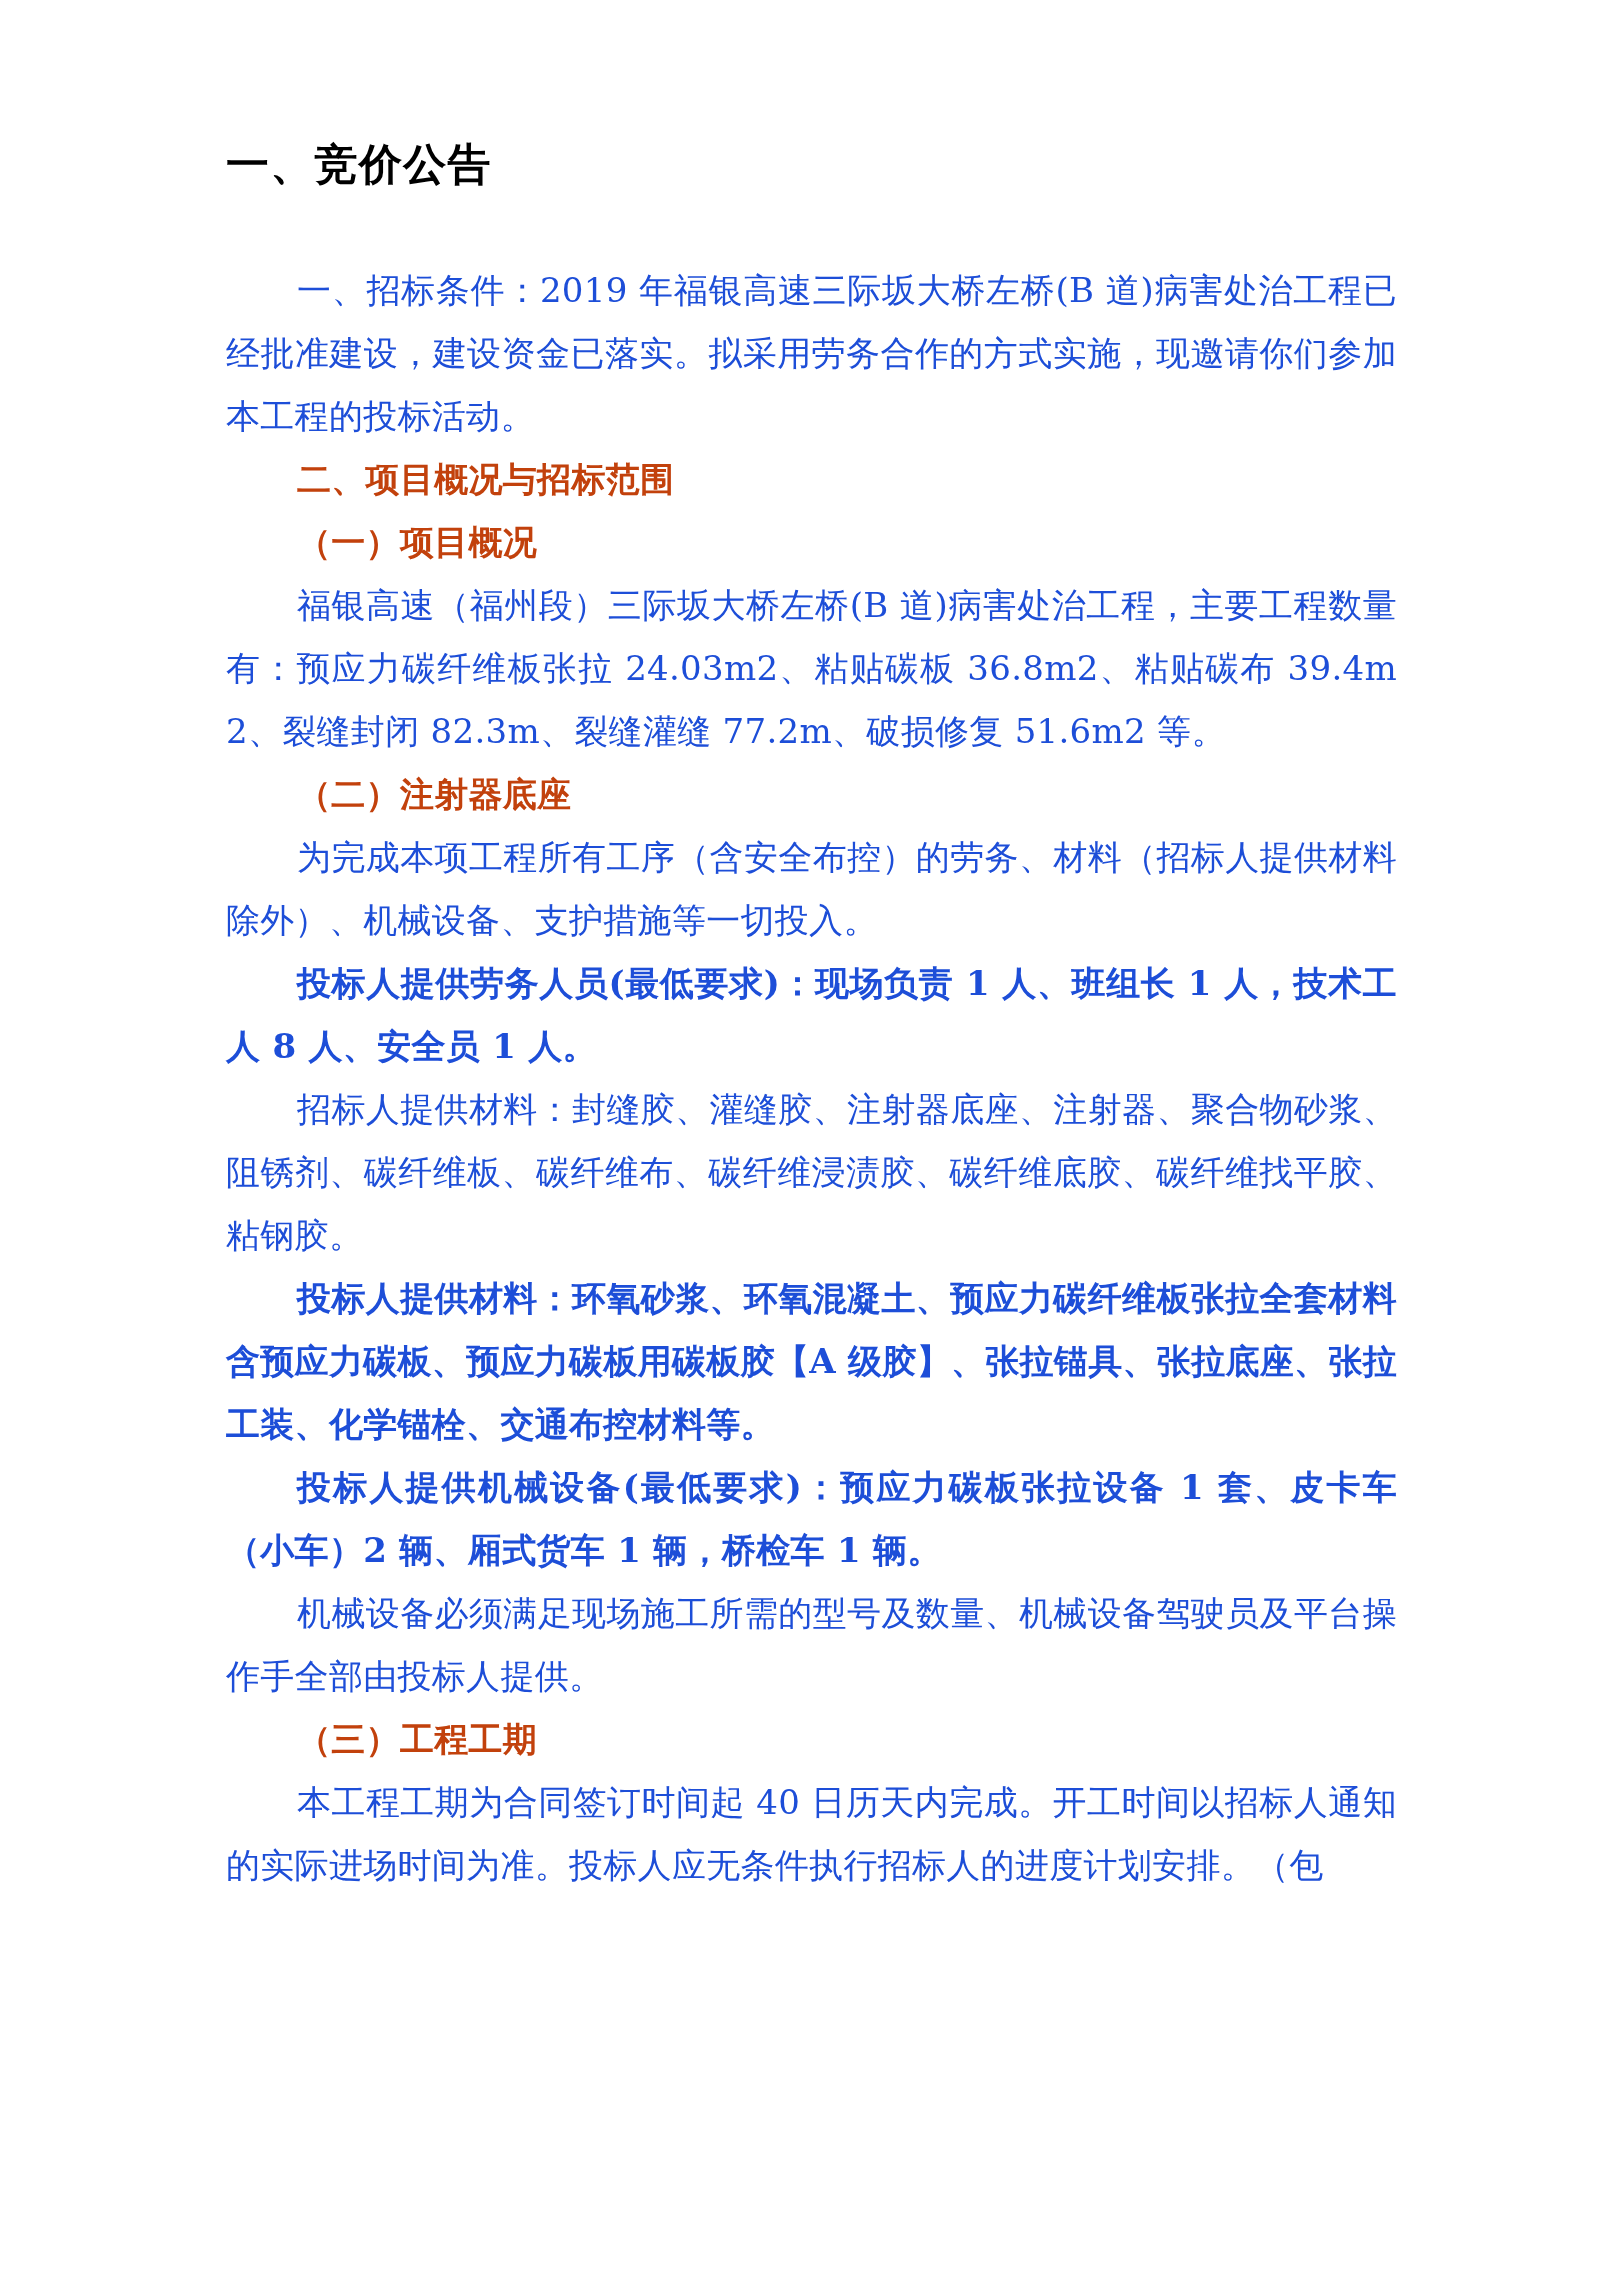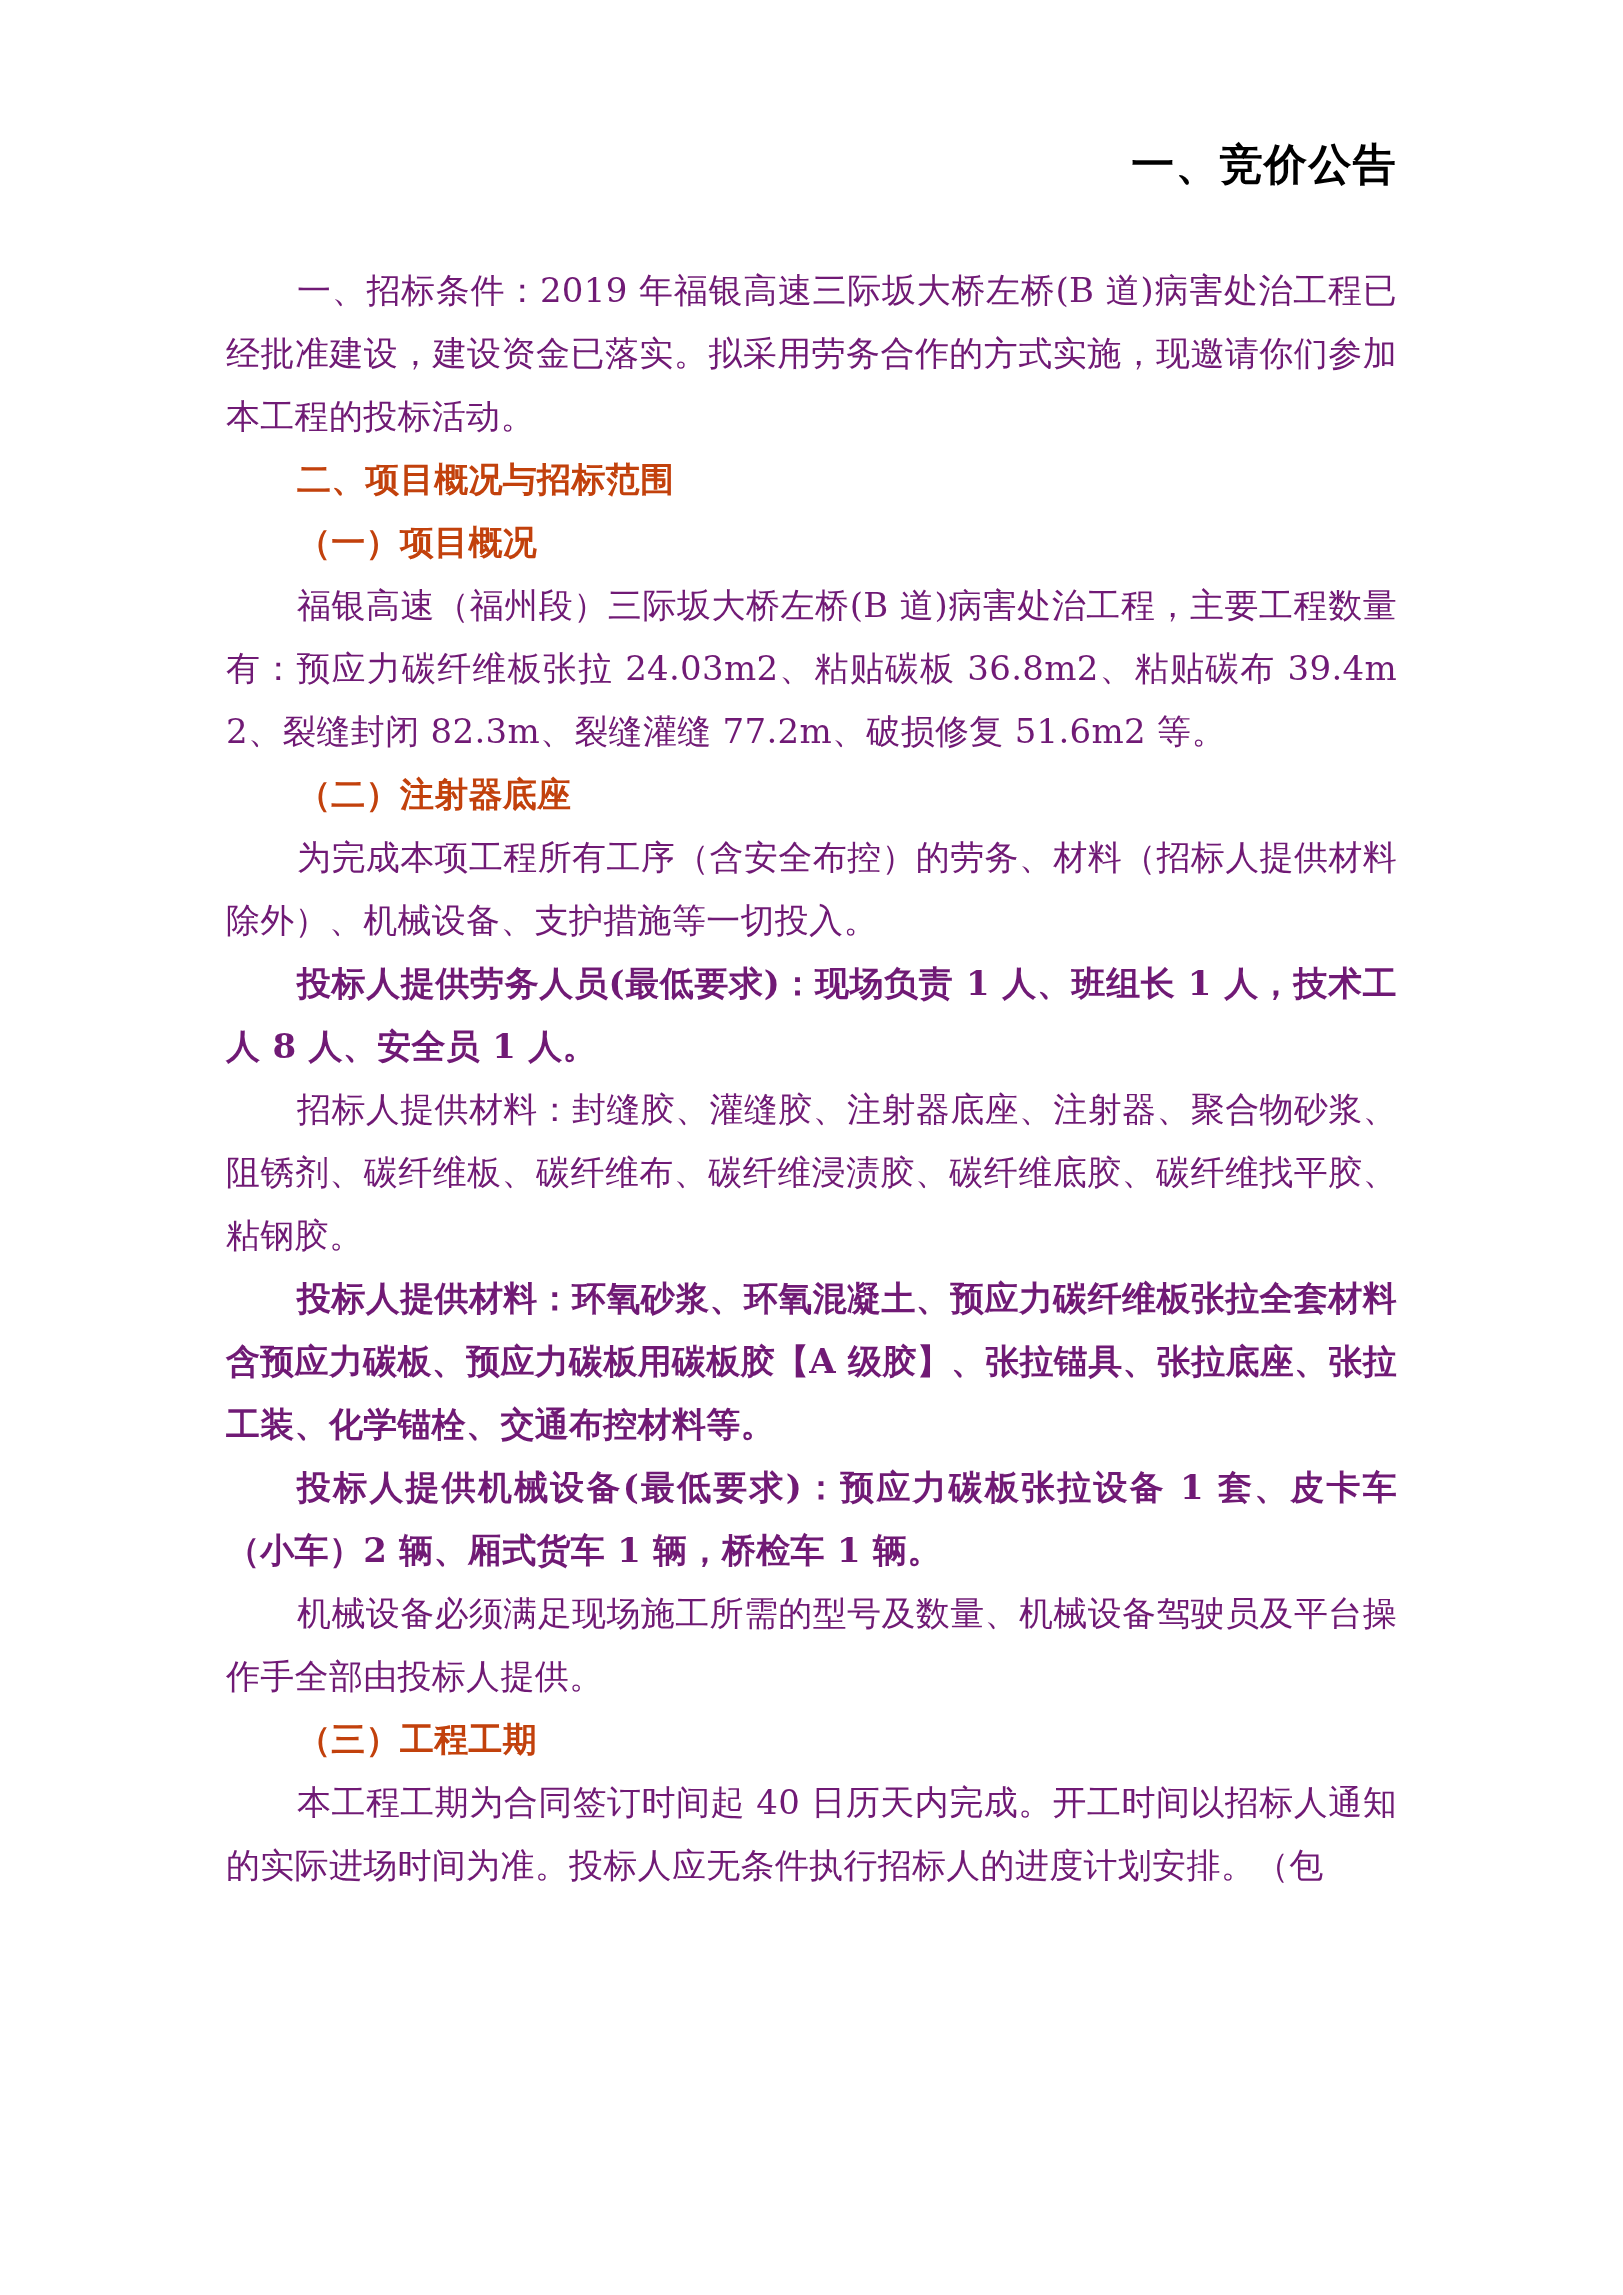--- a/index.html
+++ b/index.html
@@ -20,33 +20,33 @@
     position: absolute;
     left: 226px;
     top: 0;
     width: 1171px;
   }
   .doc-title {
     font-family: "DejaVu Serif", "Liberation Serif", serif;
     font-weight: 700;
     font-size: 43px;
     line-height: 1.0;
-    text-align: right;
+    text-align: left;
     color: #000000;
     letter-spacing: 1.3px;
     margin: 0;
     padding-top: 143px;
     padding-bottom: 0;
     white-space: pre;
   }
   .para {
     font-family: "DejaVu Serif", "Liberation Serif", serif;
     font-size: 34px;
     line-height: 63px;
-    color: #701a75;
+    color: #1d4ed8;
     text-align: justify;
     text-justify: inter-character;
     text-align-last: left;
     margin: 0;
     letter-spacing: 0.3px;
     word-break: break-all;
     overflow-wrap: anywhere;
   }
   .para.indent {
     text-indent: 71px;

